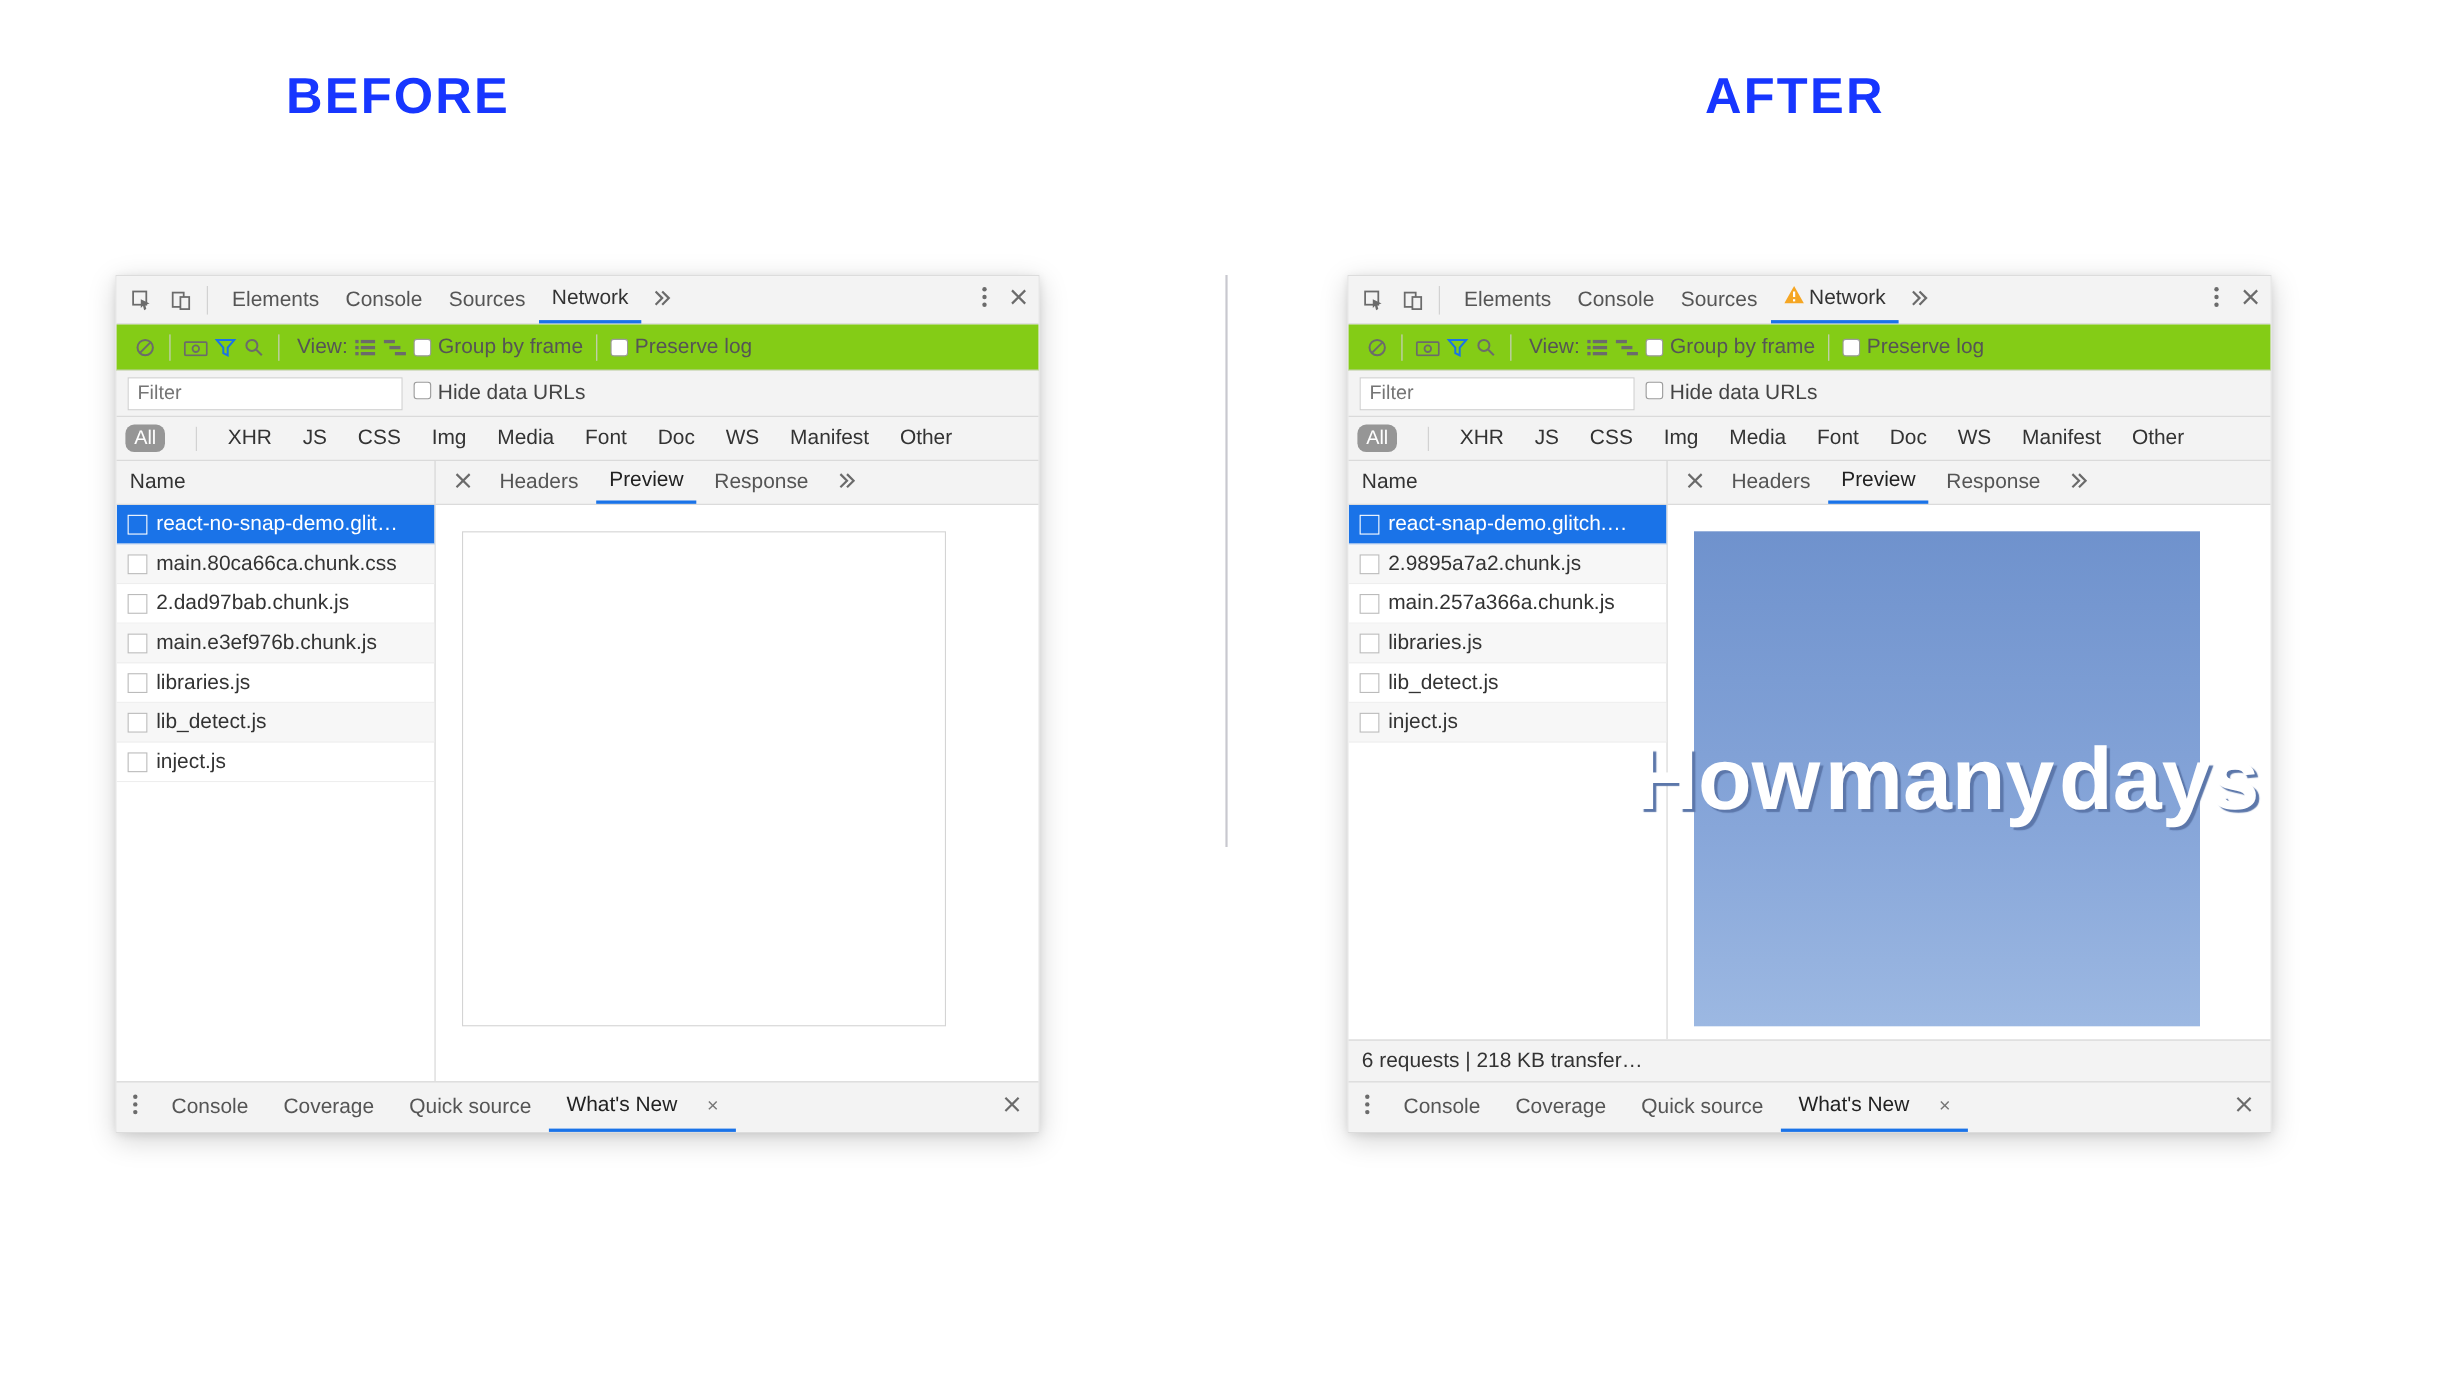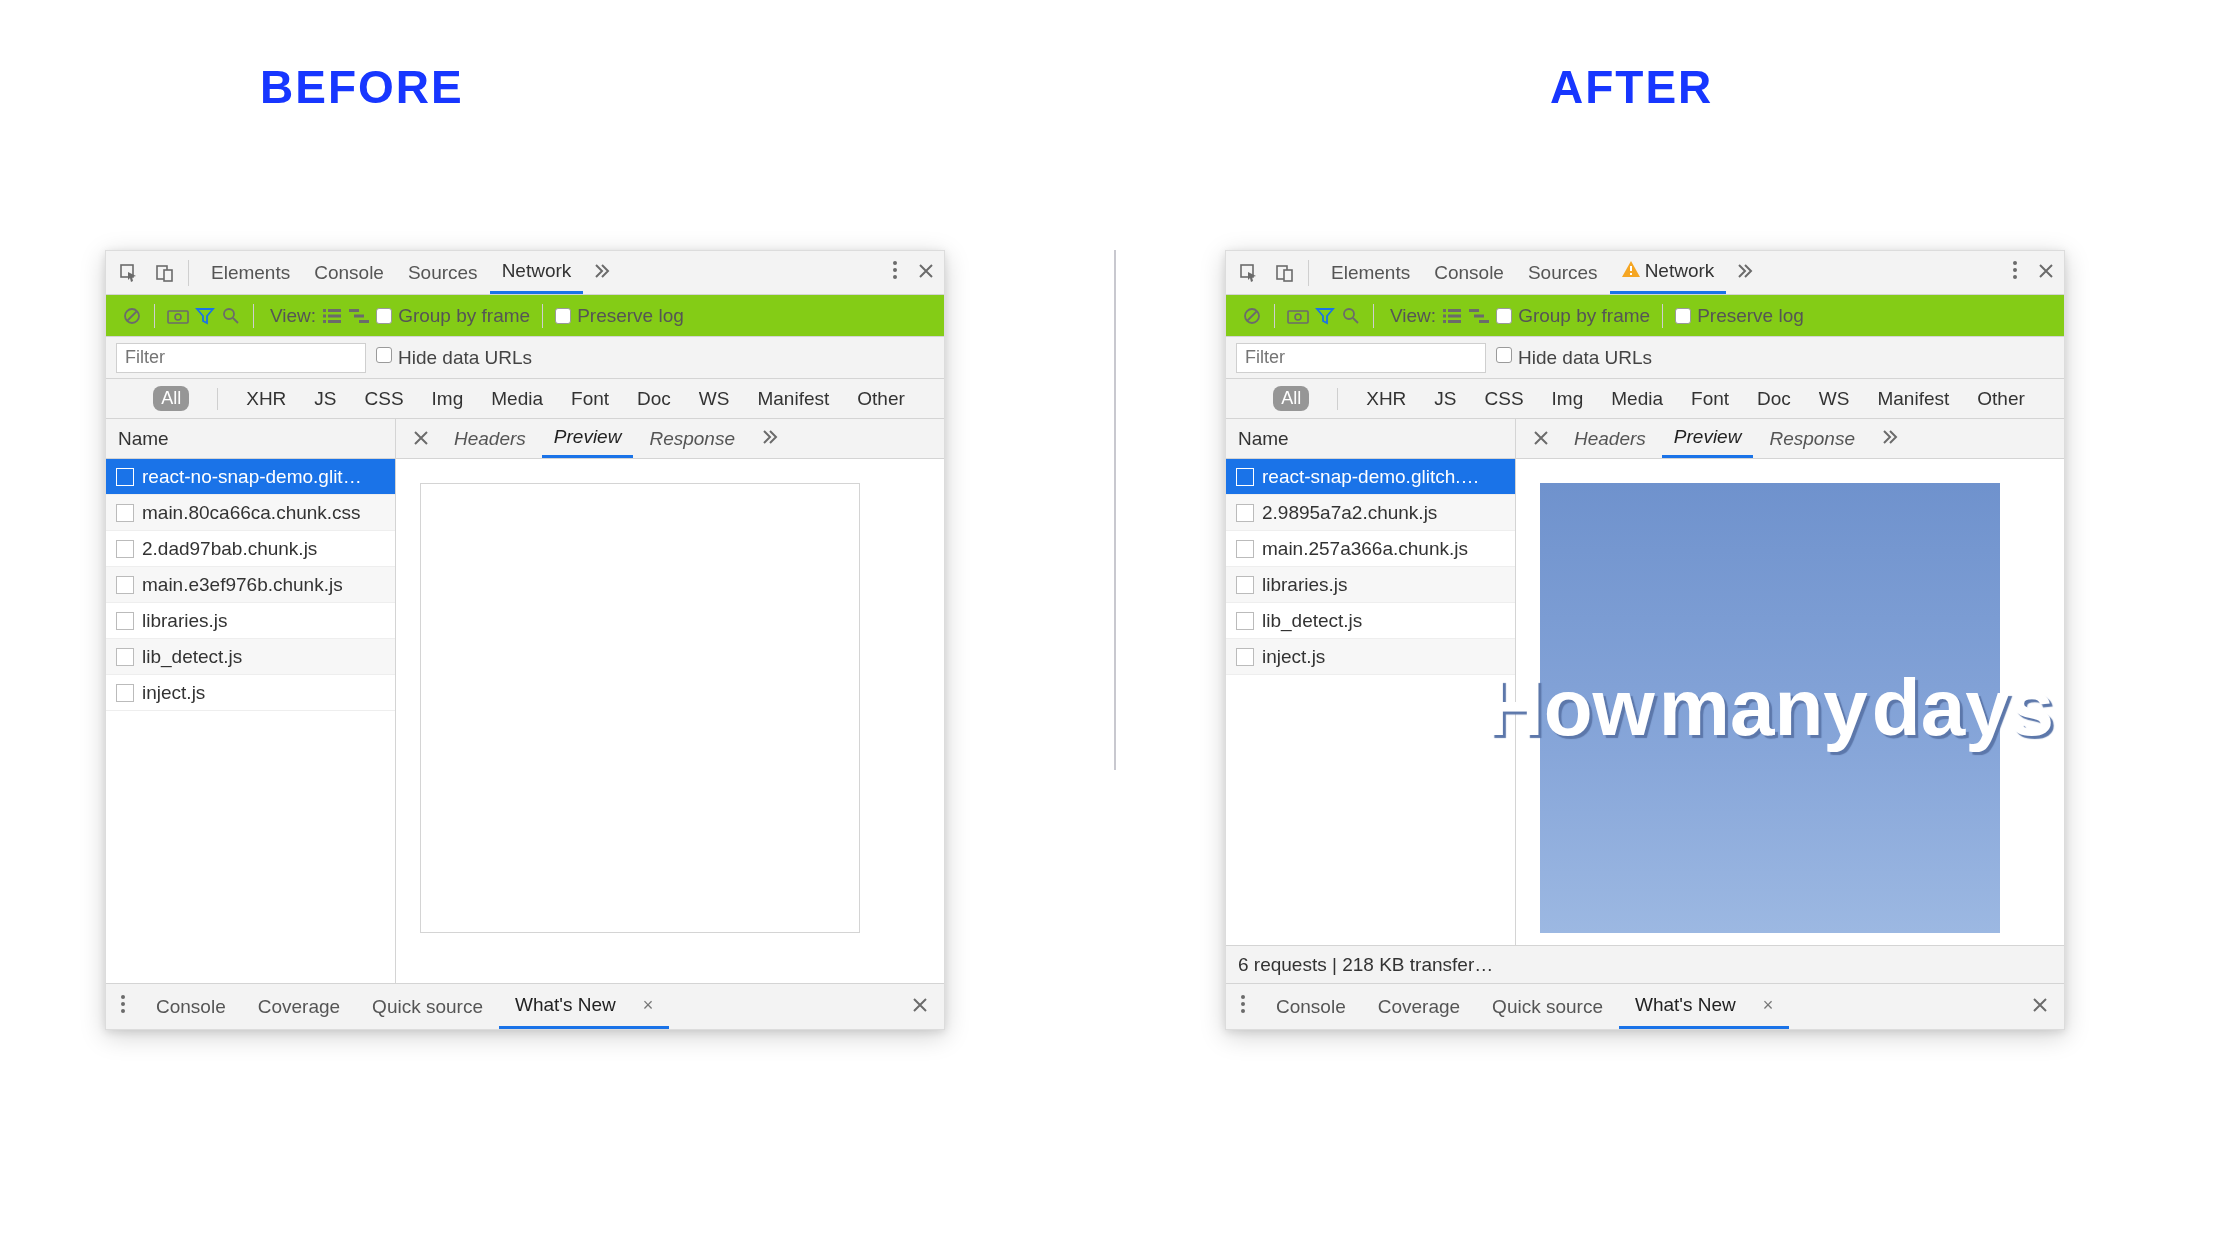--- a/index.html
+++ b/index.html
@@ -104,21 +104,21 @@
   .filterrow .opt { display:flex; align-items:flex-start; gap:6px; font-size:19px; color:#444; }
 
   
   .typerow {
     display:flex; align-items:center;
     border-bottom: 1px solid #d4d4d4;
     background:#f3f3f3;
     height: 40px;
     padding-left: 8px;
     gap: 28px;
-    font-size: 19px; color:#333;justify-content:center;
+    font-size: 19px; color:#333;
   }
   .pill {
     background:#969696; color:#fff;
     border-radius:8px; padding:2px 8px; font-size:18px;
     font-weight:500;
   }
   .typerow .tsep { width:1px; height:22px; background:#cfcfcf; }
   .typerow .t { cursor:pointer; color:#333; }
 
   
@@ -130,21 +130,20 @@
   }
   .col-left {
     width: 290px;
     padding-left: 12px;
     display:flex; align-items:center;
     border-right:1px solid #d4d4d4;
   }
   .col-right {
     flex:1; display:flex; align-items:center; gap:4px;
     padding-left: 8px;
-    font-style: italic;
   }
   .col-right .x { padding:0 10px; color:#666; }
   .subtab { padding: 0 12px; height:100%; display:flex; align-items:center; color:#555; cursor:pointer; }
   .subtab.active { color:#222; border-bottom:3px solid #1a73e8; }
 
   
   .body {
     flex:1; display:flex; overflow:hidden; background:#fff;
   }
   .reqlist {

